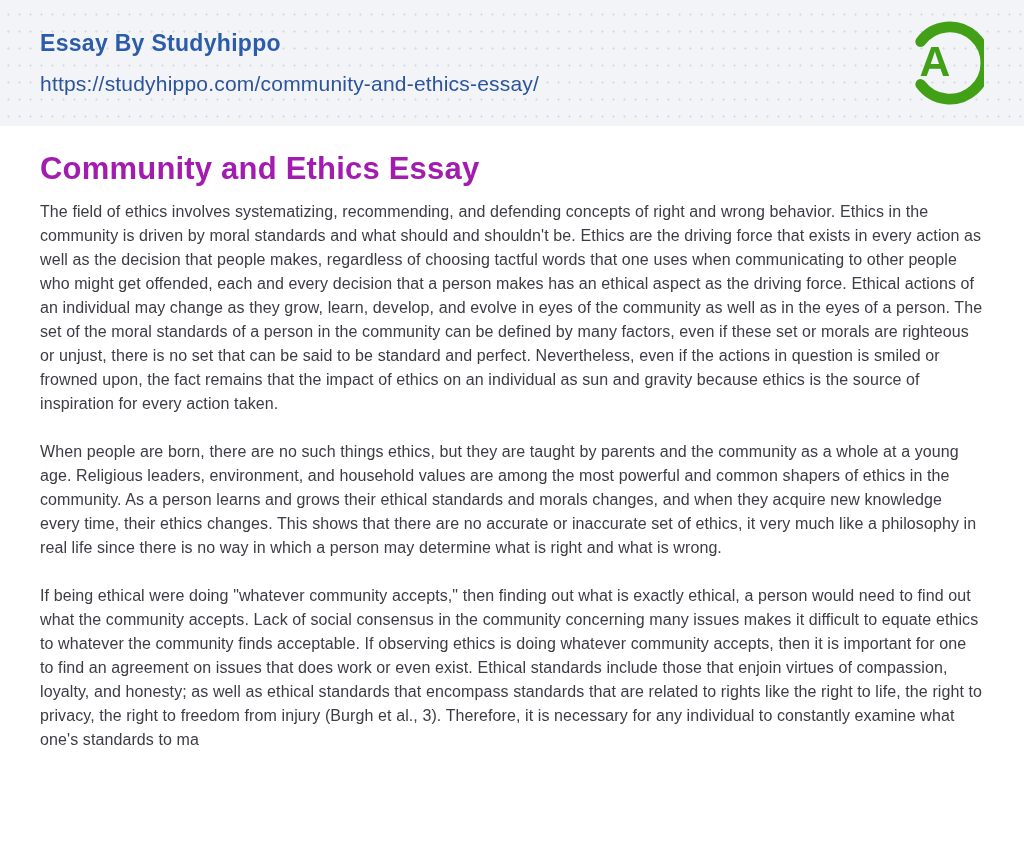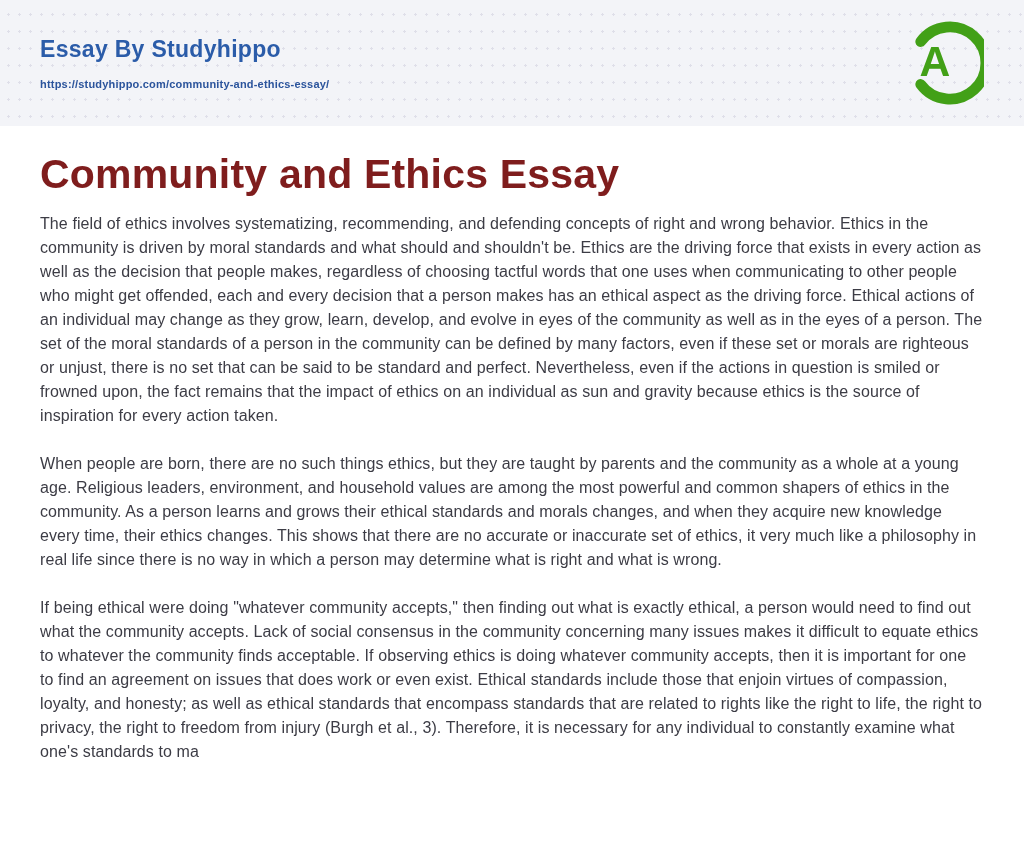--- a/index.html
+++ b/index.html
@@ -28,31 +28,31 @@
   .header-left { display: flex; flex-direction: column; justify-content: center; }
   .site-title {
     color: #2b5ca9;
     font-size: 23px;
     font-weight: 700;
     letter-spacing: 0.3px;
     margin-bottom: 15px;
   }
   .site-url {
     color: #2b549c;
-    font-size: 11px;
-    font-weight: 700;
+    font-size: 21px;
+    font-weight: 400;
     letter-spacing: 0.2px;
   }
   .logo { width: 82px; height: 96px; display: block; }
 
   
   .article { padding: 24px 40px 0 40px; }
   .article-title {
-    color: #7f1d1d;
-    font-size: 41px;
+    color: #a21caf;
+    font-size: 31px;
     font-weight: 800;
     letter-spacing: 0.2px;
     line-height: 1.2;
     margin-bottom: 13px;
   }
   .article-body p {
     color: #3c3c45;
     font-size: 16px;
     line-height: 24px;
     letter-spacing: 0.1px;

